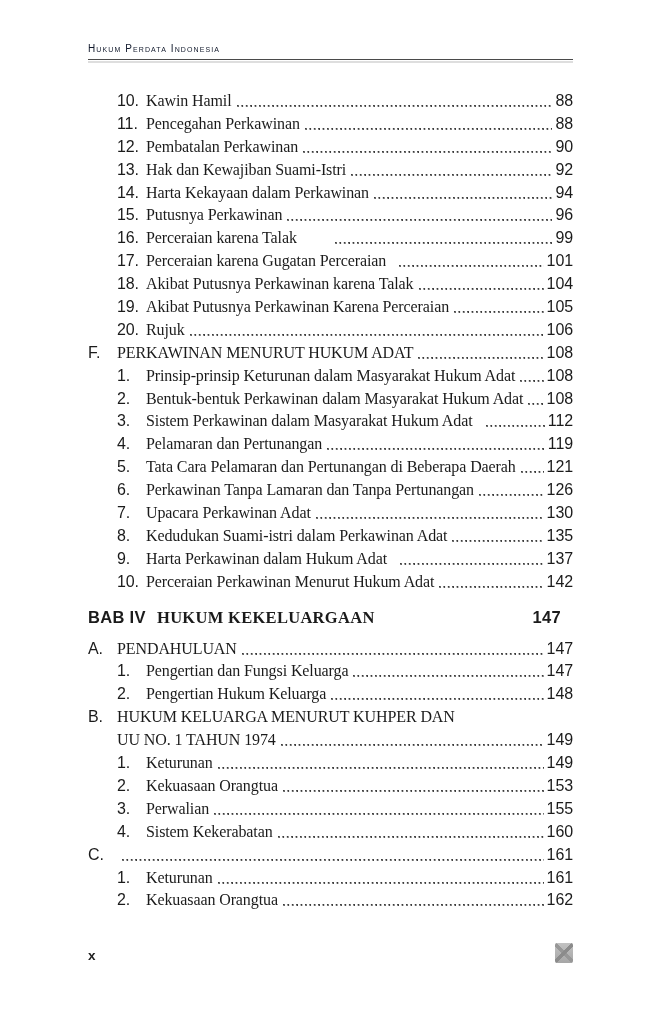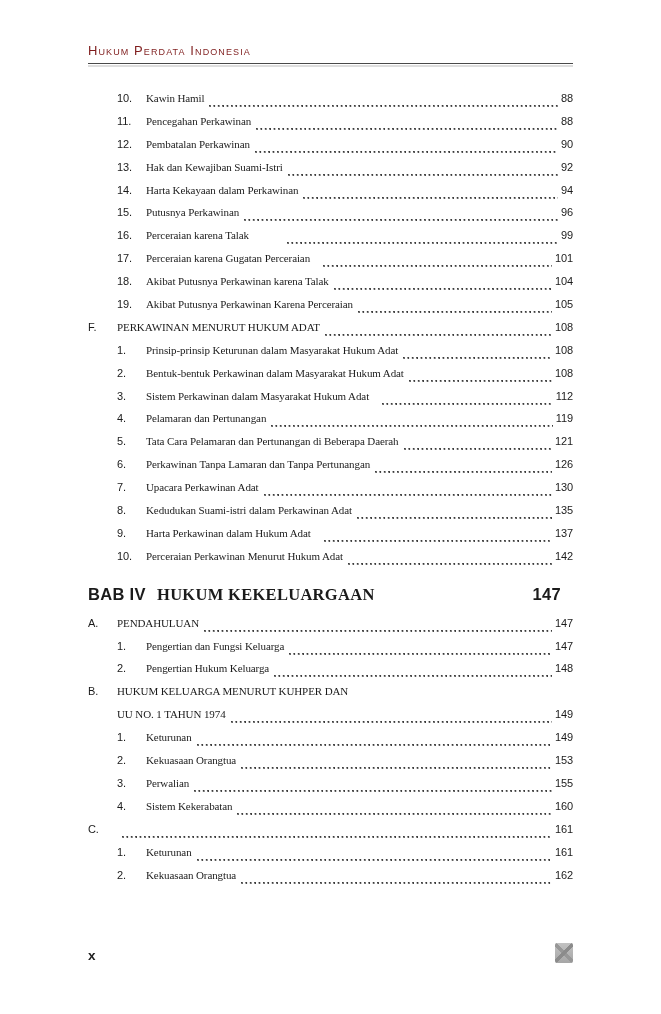--- a/index.html
+++ b/index.html
@@ -10,38 +10,38 @@
     height: 1014px;
     margin: 0 auto;
     background: #ffffff;
     font-family: "Liberation Sans", sans-serif;
     color: #1b1b1b;
     overflow: hidden;
   }
   
   .header { position: absolute; left: 88px; right: 88px; top: 43px; }
   .header-title {
-    font-size: 13px;
+    font-size: 10px;
     font-variant: small-caps;
     letter-spacing: 1.1px;
-    color: #7f1d1d;
+    color: #0f172a;
   }
   .header-rule {
     margin-top: 5px;
     height: 0;
     border-top: 1.5px solid #4a4a4a;
     box-shadow: 0 2.5px 0 0 #bdbdbd;
   }
   
   .toc { position: absolute; left: 88px; right: 88px; top: 92px; }
   .row {
     display: flex;
     align-items: baseline;
     height: 22.9px;
-    font-size: 11px;
+    font-size: 16px;
     letter-spacing: -0.1px;
     white-space: nowrap;
     overflow: hidden;
   }
   .row.sub { padding-left: 29px; }
   .num { flex: 0 0 29px; }
   .title { flex: 0 0 auto; font-family: Liberation Serif, serif; }
   .leader {
     flex: 1 1 8px;
     min-width: 5px;
@@ -150,20 +150,26 @@
         <span class="title">Akibat Putusnya Perkawinan karena Talak</span>
         <span class="leader"></span>
         <span class="pagenum">104</span>
       </div>
       <div class="row sub">
         <span class="num">19.</span>
         <span class="title">Akibat Putusnya Perkawinan Karena Perceraian</span>
         <span class="leader"></span>
         <span class="pagenum">105</span>
       </div>
+      <div class="row sub">
+        <span class="num">20.</span>
+        <span class="title">Rujuk</span>
+        <span class="leader"></span>
+        <span class="pagenum">106</span>
+      </div>
       <div class="row section">
         <span class="num">F.</span>
         <span class="title">PERKAWINAN MENURUT HUKUM ADAT</span>
         <span class="leader"></span>
         <span class="pagenum">108</span>
       </div>
       <div class="row sub">
         <span class="num">1.</span>
         <span class="title">Prinsip-prinsip Keturunan dalam Masyarakat Hukum Adat</span>
         <span class="leader"></span>

